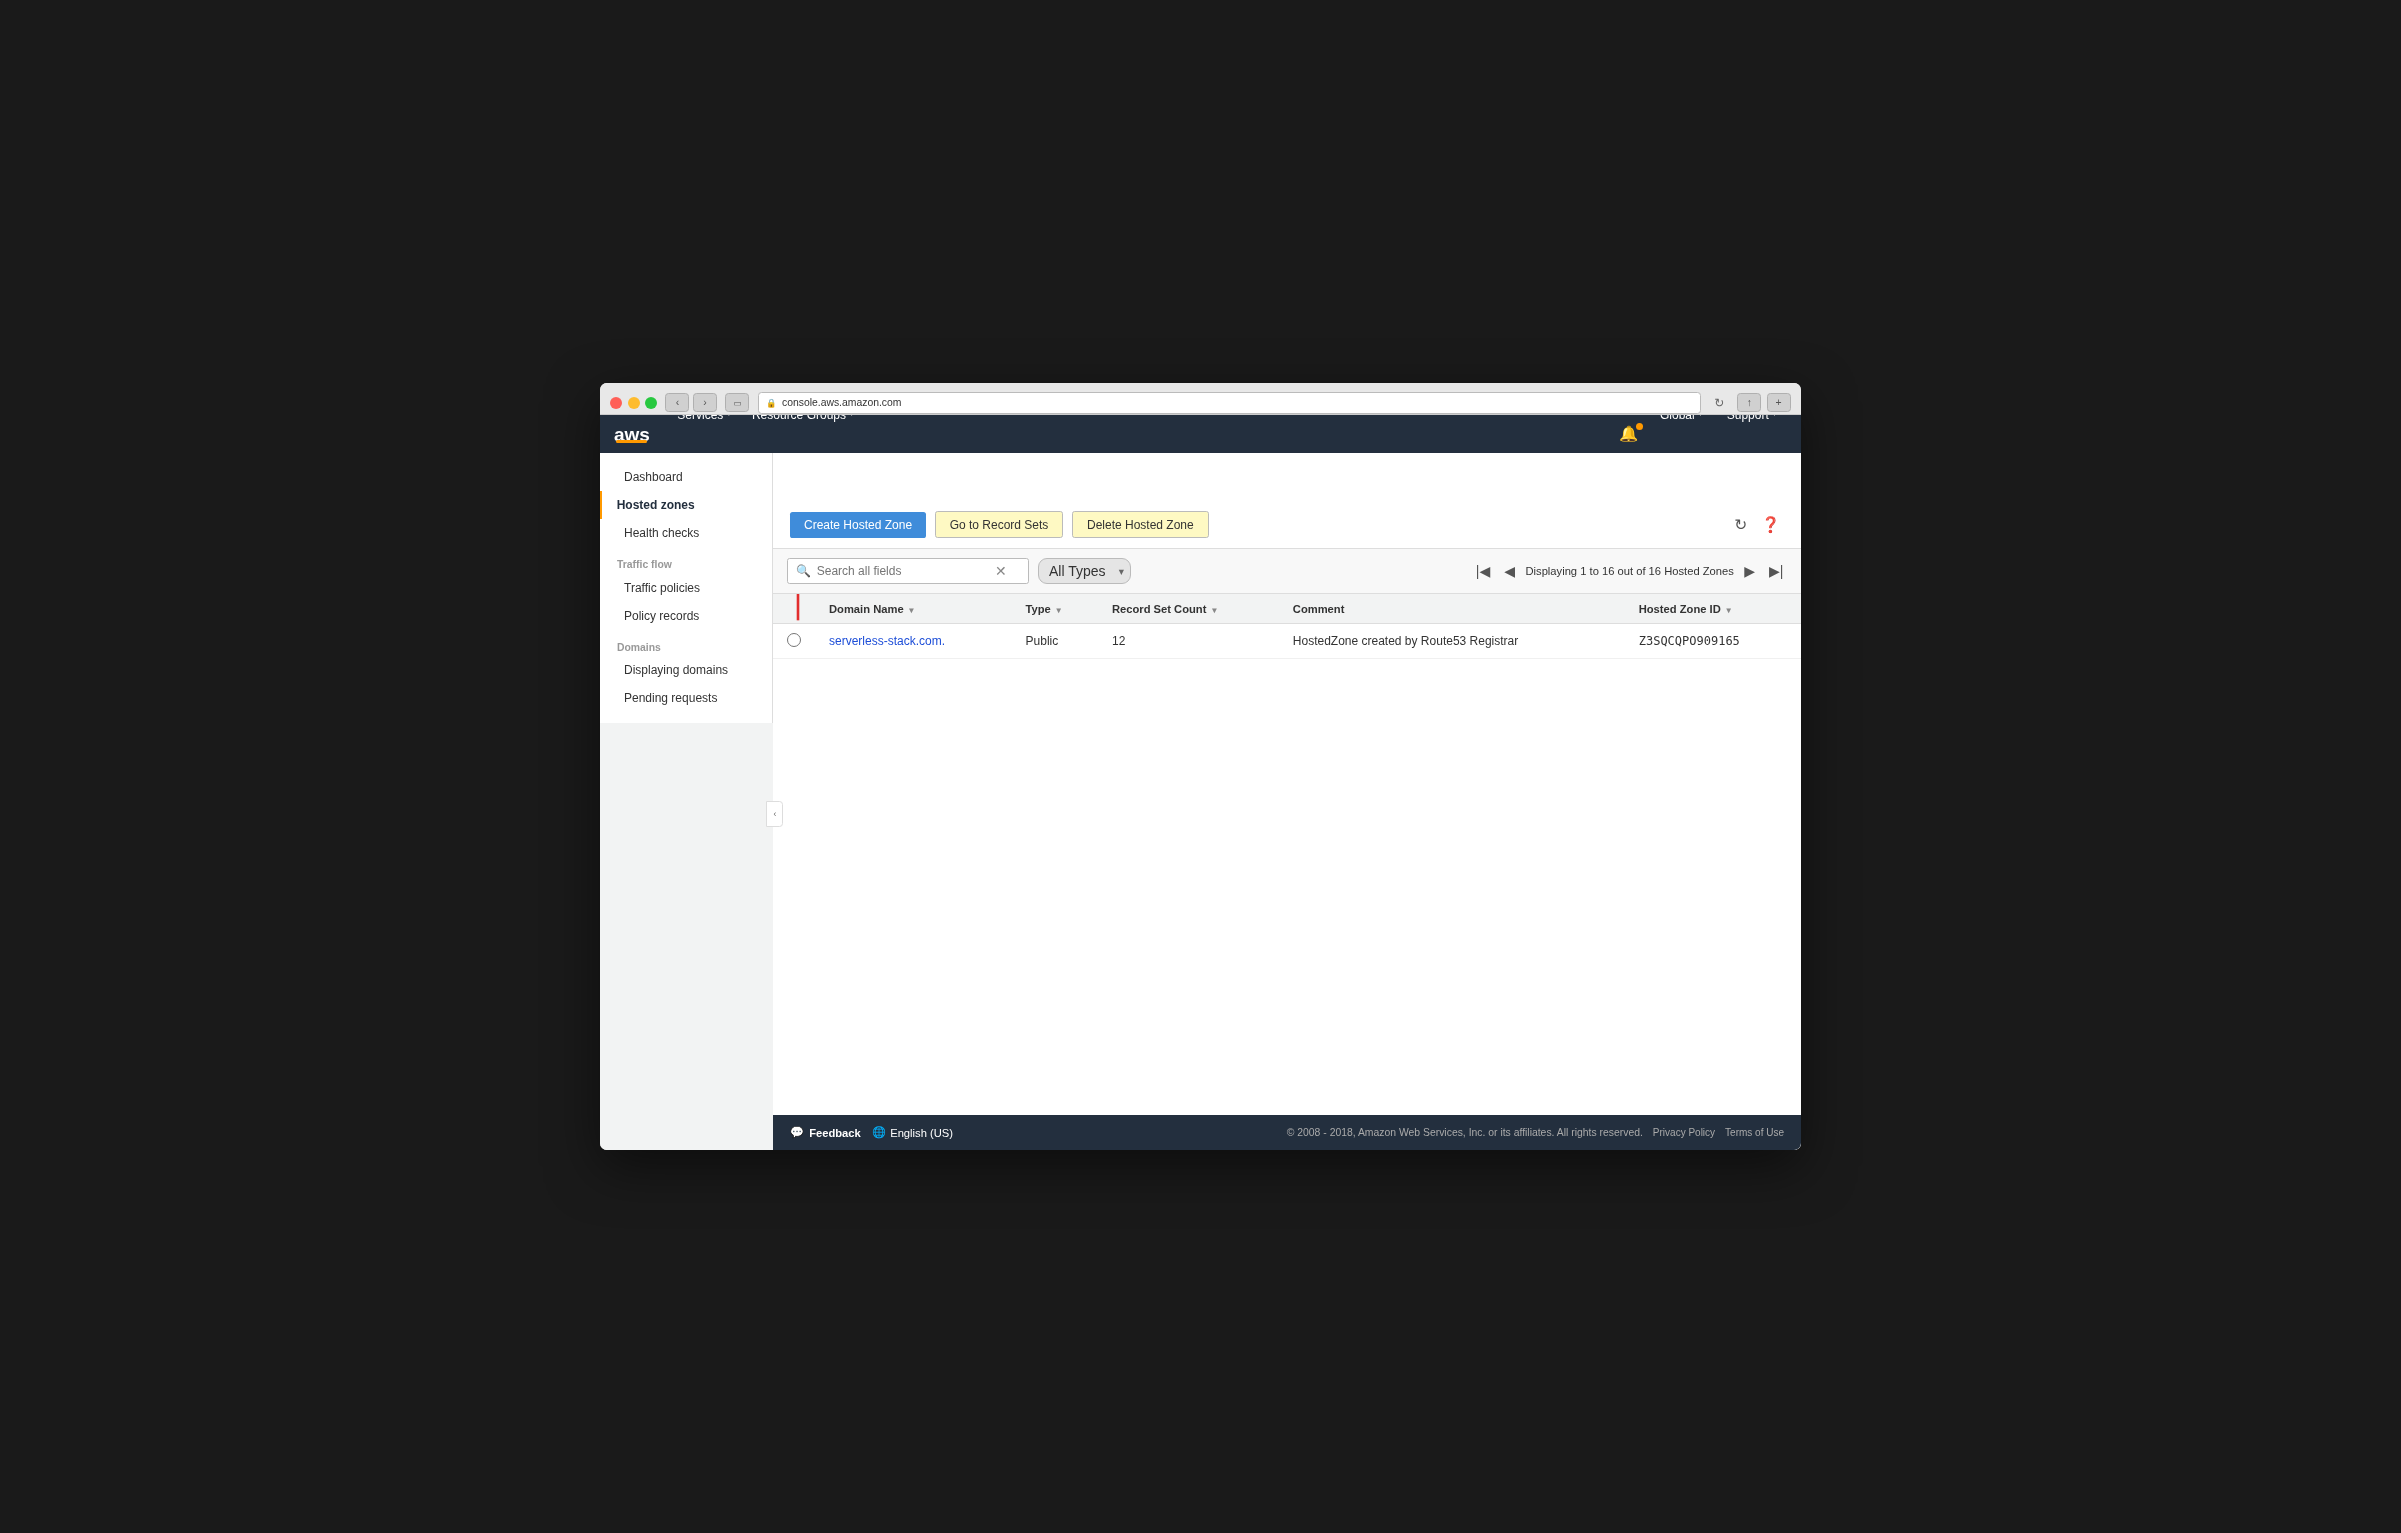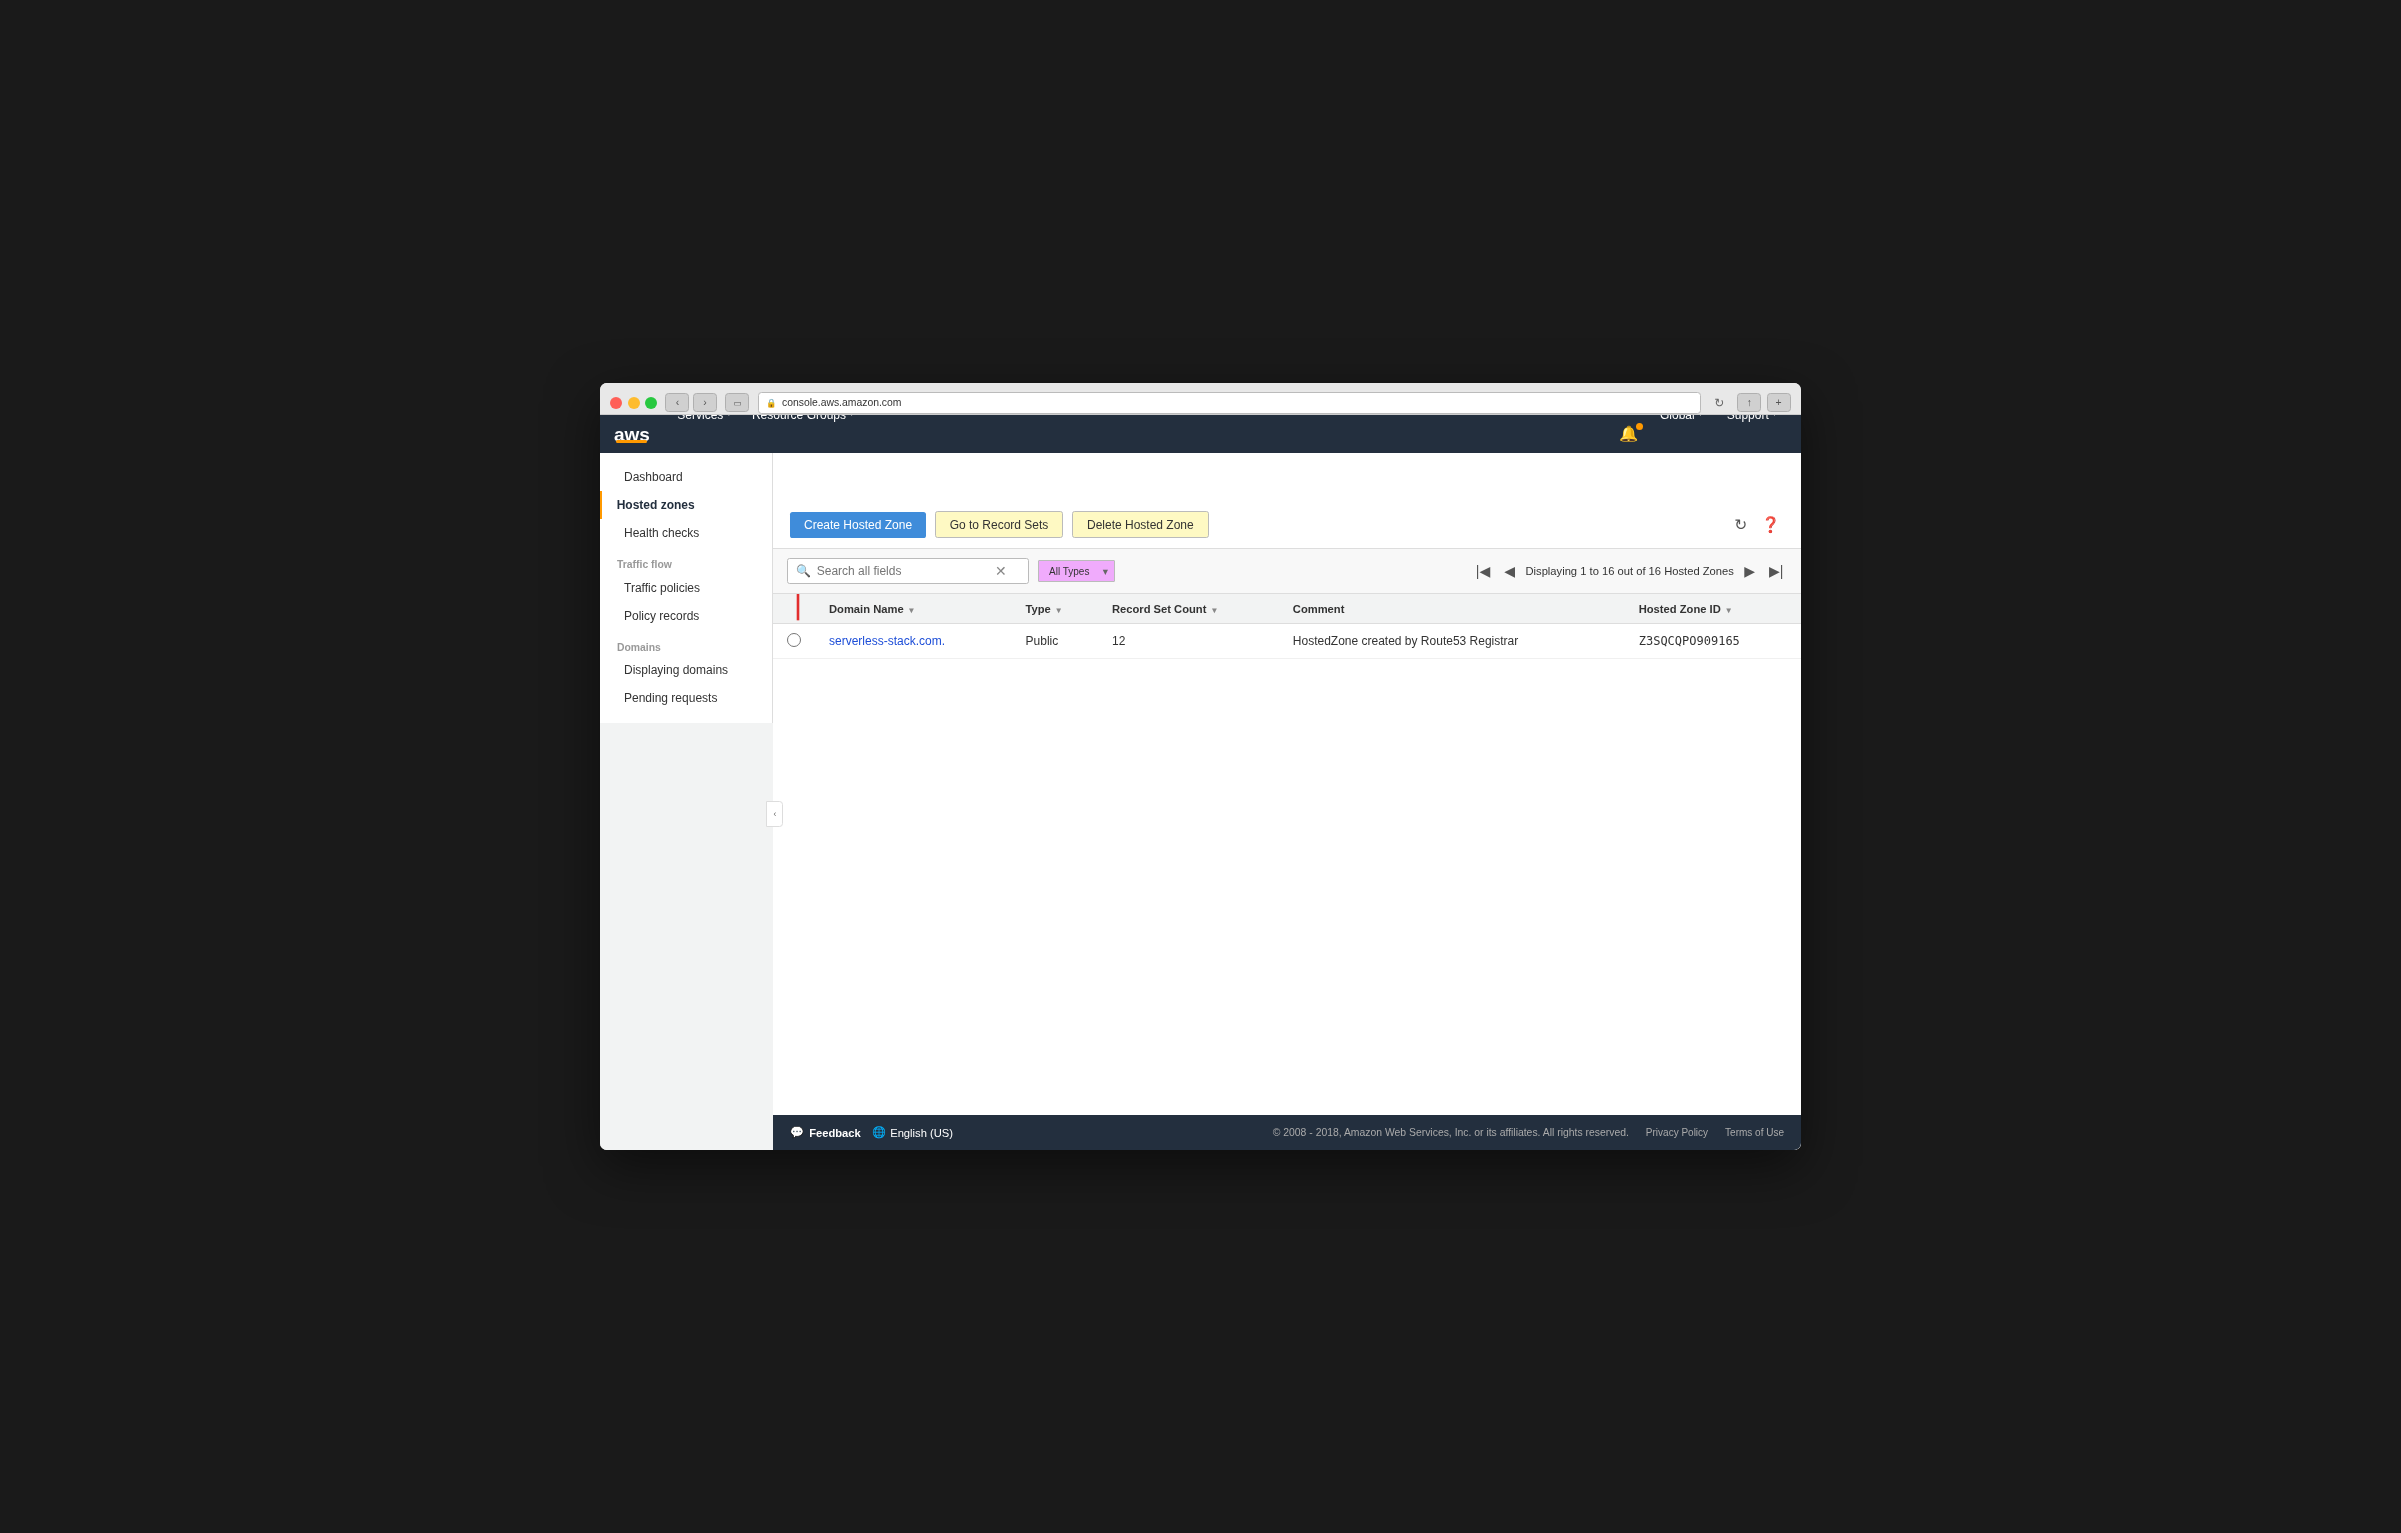--- a/index.html
+++ b/index.html
@@ -354,25 +354,25 @@
       font-size: 12px;
       color: #333;
       width: 173px;
       background: transparent;
     }
 
     .search-icon { color: #888; font-size: 12px; }
     .clear-icon { color: #888; font-size: 14px; cursor: pointer; }
 
     .type-select {
-      background: #f0abfc;
+      background: #e5e5e5;
       border: 0.9px solid #bbb;
-      border-radius: 1px;
+      border-radius: 9px;
       padding: 4.3px 10.4px;
-      font-size: 10px;
+      font-size: 14px;
       color: #333;
       cursor: pointer;
       appearance: none;
       padding-right: 24px;
     }
 
     .select-wrapper {
       position: relative;
       display: inline-flex;
       align-items: center;
@@ -486,21 +486,21 @@
       display: flex;
       align-items: center;
       gap: 3.5px;
       cursor: pointer;
     }
 
     .footer-right {
       margin-left: auto;
       display: flex;
       align-items: flex-end;
-      gap: 17px;
+      gap: 10px;
     }
 
     .footer-copyright {
       color: #aaa;
       font-size: 10.4px;
     }
 
     .footer-link {
       color: #aaa;
       font-size: 10px;

